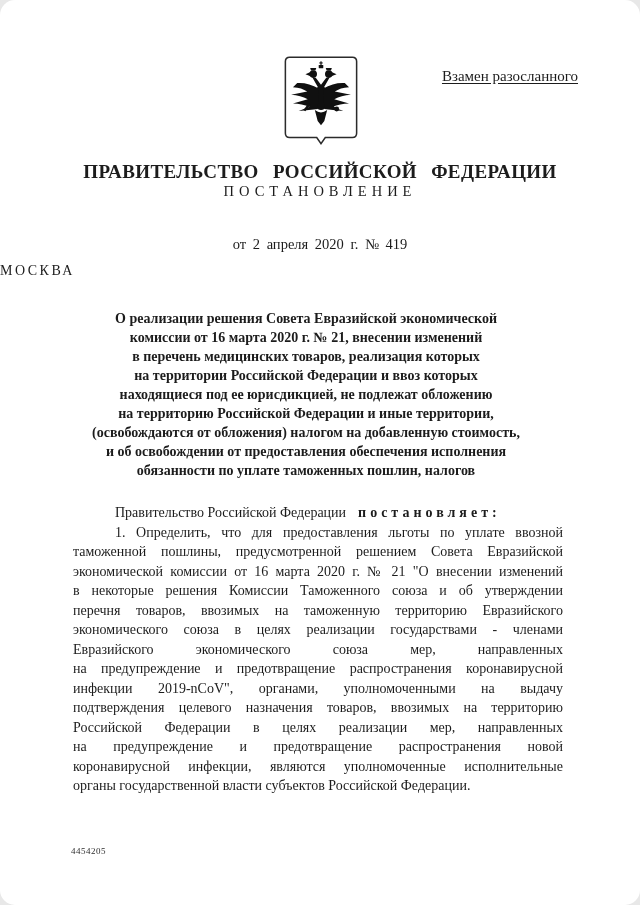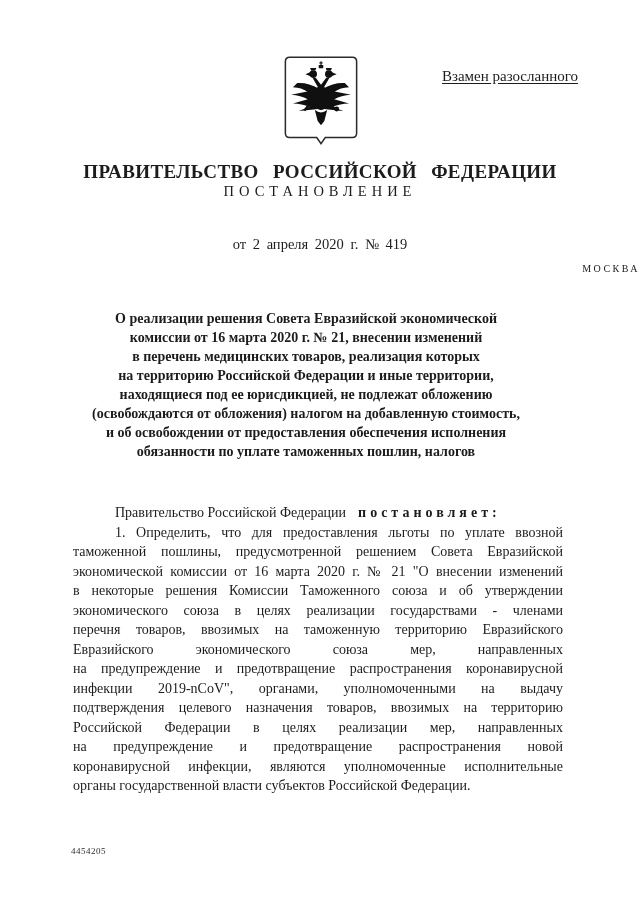--- a/index.html
+++ b/index.html
@@ -4,20 +4,21 @@
 <style>
   html,body { margin:0; padding:0; background:#e8e8e8; }
   .page {
     position: relative;
     width: 640px; height: 905px;
     margin: 0 auto;
     background: #ffffff;
     color: #1c1c1c;
     font-family: "Liberation Serif", "DejaVu Serif", serif;
     overflow: hidden;
+    border-radius: 15px;
   }
   .stamp {
     position: absolute; top: 68px; right: 62px;
     font-size: 15px; text-decoration: underline;
     text-underline-offset: 2px;
   }
   .emblem { position: absolute; left: 283px; top: 55px; width: 76px; height: 92px; }
   .emblem svg { display: block; }
   .org {
     position: absolute; top: 161px; left: 0; width: 100%;
@@ -27,21 +28,21 @@
   .doctype {
     position: absolute; top: 183px; left: 0; width: 100%;
     text-align: center; font-size: 14.5px; letter-spacing: 5px;
   }
   .dateline {
     position: absolute; top: 236px; left: 0; width: 100%;
     text-align: center; font-size: 14.5px; word-spacing: 3px;
   }
   .city {
     position: absolute; top: 263px; left: 0; width: 100%;
-    text-align: right; font-size: 10px; letter-spacing: 2.5px;
+    text-align: left; font-size: 14px; letter-spacing: 2.5px;
   }
   .title {
     position: absolute; top: 309px; left: 56px; width: 500px;
     font-weight: bold; font-size: 14px; line-height: 19px;
   }
   .title .tline { text-align: center; }
   .body {
     position: absolute; top: 503px; left: 73px; width: 490px;
     font-size: 14px; line-height: 19.5px;
   }
@@ -89,38 +90,39 @@
 
   <div class="org">ПРАВИТЕЛЬСТВО РОССИЙСКОЙ ФЕДЕРАЦИИ</div>
   <div class="doctype">ПОСТАНОВЛЕНИЕ</div>
   <div class="dateline">от 2 апреля 2020 г. № 419</div>
   <div class="city">МОСКВА</div>
 
   <div class="title">
       <div class="tline">О реализации решения Совета Евразийской экономической</div>
       <div class="tline">комиссии от 16 марта 2020 г. № 21, внесении изменений</div>
       <div class="tline">в перечень медицинских товаров, реализация которых</div>
+      <div class="tline">на территории Российской Федерации и ввоз которых</div>
+      <div class="tline">находящиеся под ее юрисдикцией, не подлежат обложению</div>
       <div class="tline">на территорию Российской Федерации и иные территории,</div>
-      <div class="tline">находящиеся под ее юрисдикцией, не подлежат обложению</div>
       <div class="tline">(освобождаются от обложения) налогом на добавленную стоимость,</div>
       <div class="tline">и об освобождении от предоставления обеспечения исполнения</div>
       <div class="tline last">обязанности по уплате таможенных пошлин, налогов</div>
     </div>
 
   <div class="body">
     <div class="opening">
       <span>Правительство Российской Федерации</span><span class="emph">постановляет:</span>
     </div>
     <div class="par">
         <div class="jline">1. Определить, что для предоставления льготы по уплате ввозной</div>
         <div class="jline">таможенной пошлины, предусмотренной решением Совета Евразийской</div>
         <div class="jline">экономической комиссии от 16 марта 2020 г. № 21 "О внесении изменений</div>
         <div class="jline">в некоторые решения Комиссии Таможенного союза и об утверждении</div>
+        <div class="jline">перечня товаров, ввозимых на таможенную территорию Евразийского</div>
         <div class="jline">экономического союза в целях реализации государствами - членами</div>
-        <div class="jline">перечня товаров, ввозимых на таможенную территорию Евразийского</div>
         <div class="jline">Евразийского экономического союза мер, направленных</div>
         <div class="jline">на предупреждение и предотвращение распространения коронавирусной</div>
         <div class="jline">инфекции 2019-nCoV", органами, уполномоченными на выдачу</div>
         <div class="jline">подтверждения целевого назначения товаров, ввозимых на территорию</div>
         <div class="jline">Российской Федерации в целях реализации мер, направленных</div>
         <div class="jline">на предупреждение и предотвращение распространения новой</div>
         <div class="jline">коронавирусной инфекции, являются уполномоченные исполнительные</div>
         <div class="jline last">органы государственной власти субъектов Российской Федерации.</div>
       </div>
   </div>

